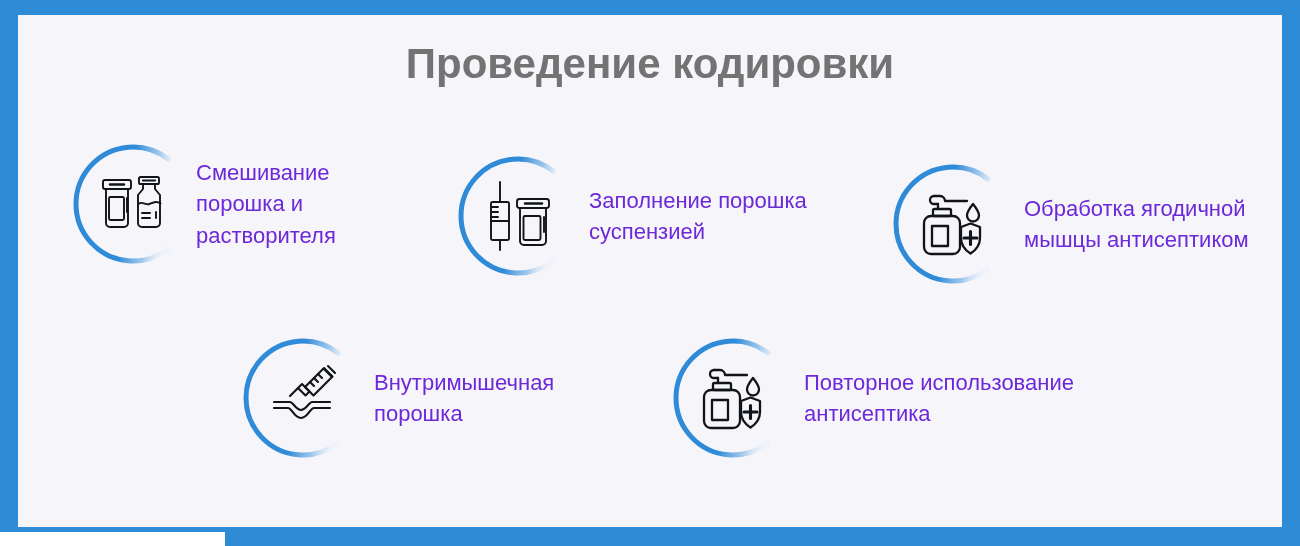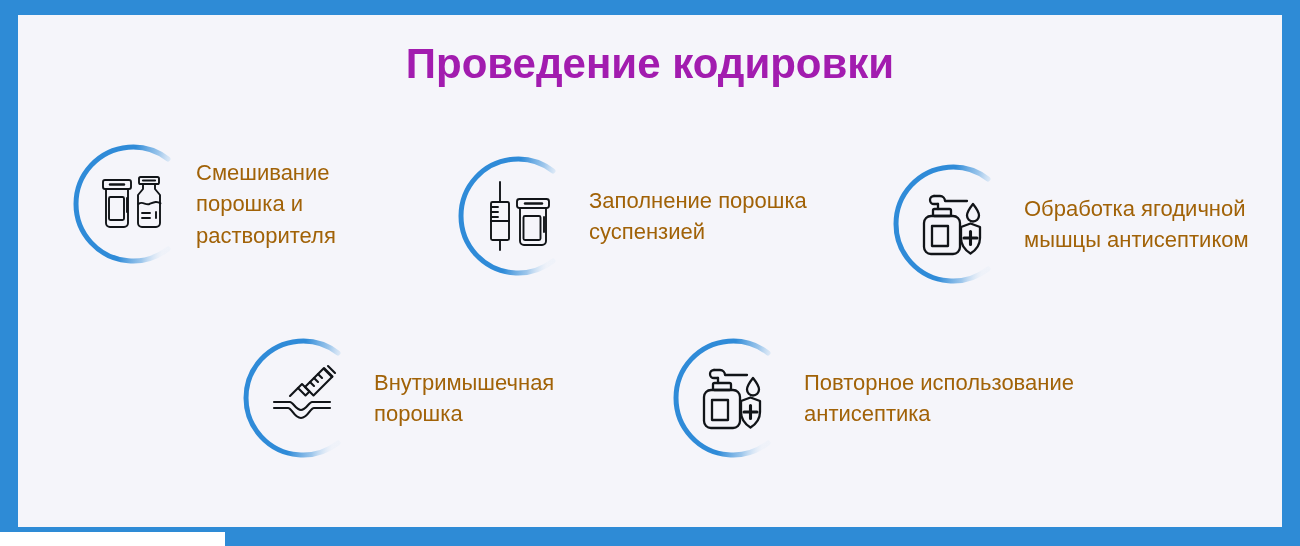--- a/index.html
+++ b/index.html
@@ -58,21 +58,21 @@
 
   
   #page-title {
     position: absolute;
     left: 0;
     top: 26px;
     width: 1264px;
     text-align: center;
     font-size: 42px;
     font-weight: bold;
-    color: #a21caf;
+    color: #737373;
     letter-spacing: 0px;
     line-height: 1.1;
   }
 
   
   .step {
     position: absolute;
     display: flex;
     align-items: center;
   }
@@ -92,21 +92,21 @@
   }
   .circle-wrap .glyph {
     position: absolute;
     left: 28px;
     top: 25px;
     width: 72px;
     height: 72px;
   }
   .step-label {
     font-size: 22px;
-    color: #a16207;
+    color: #6d28d9;
     line-height: 1.42;
     white-space: pre-line;
     margin-left: 6px;
   }
 
   
   #step-1 { left: 50px;  top: 128px; }
   #step-1 .step-label { width: 205px; }
 
   #step-2 { left: 435px; top: 140px; }

